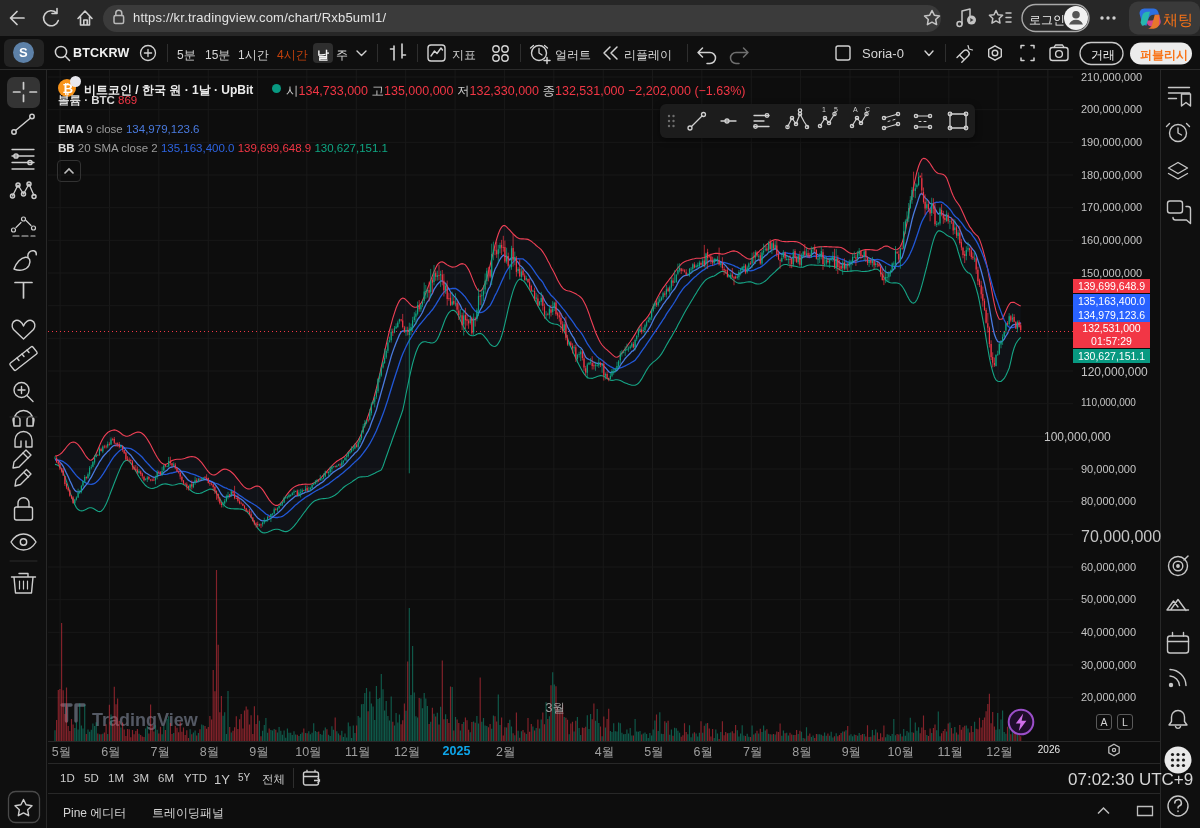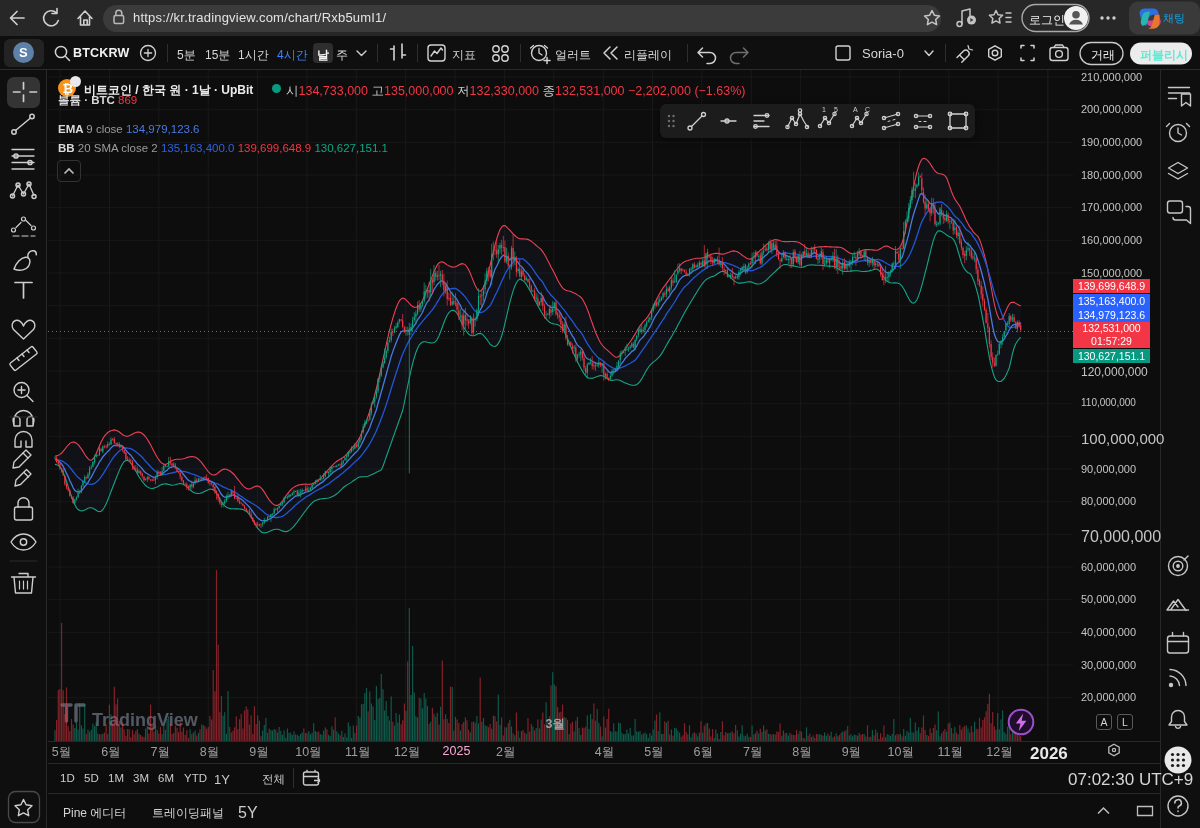--- a/index.html
+++ b/index.html
@@ -42,32 +42,32 @@
 <rect x="1129" y="1.5" width="71" height="33" rx="9" fill="#3a3a3a" stroke="none"></rect>
 <g stroke="none" transform="translate(1150 18) scale(0.82) translate(-1150 -18)">
 <path d="M1149 6.5h5c3 0 5.5 2 6.3 4.8l.7 2.7h-6.5c-3 0-5.6 2-6.4 4.9l-2.3 8.6c-2.9-.1-5.1-2-5.9-4.8l-2.4-9c-1-3.7 1.8-7.2 5.6-7.2z" fill="#2d6fe0"></path>
 <path d="M1161 14l1.9 7.1c1 3.7-1.8 7.4-5.6 7.4h-4.9c-3 0-5.6-2-6.4-4.9l-.7-2.6h6.3c3 0 5.6-2 6.4-4.9l.5-2.1z" fill="#d4458c"></path>
 <path d="M1138.5 23.5l2.1-8.5c.8-2.9 3.4-4.5 6.4-4.5h3l-3.3 12.4c-.8 2.9-3.4 4.6-6.4 4.6z" fill="#27b7ae"></path>
 <path d="M1161.5 14h-5.7l-3.4 12.4c-.7 2.5-3 4.4-5.6 4.6h7.8c3 0 5.7-2 6.5-5z" fill="#e8762c"></path>
 </g>
 </svg>
 <div class="t" style="left:133px;top:10px;font-size:13px;color:#e3e3e3;letter-spacing:.2px">https://kr.tradingview.com/chart/Rxb5umI1/</div>
 <div class="t" style="left:1029px;top:12px;font-size:12px;color:#ededed">로그인</div>
-<div class="t" style="left:1163px;top:11px;font-size:11px;color:#0ea5e9">채팅</div>
+<div class="t" style="left:1163px;top:11px;font-size:15px;color:#f97316">채팅</div>
 
 <div class="abs" style="left:0;top:36px;width:1200px;height:34px;background:#0f0f0f;border-bottom:1px solid #2b2b2b"></div>
 <div class="abs" style="left:4px;top:39px;width:40px;height:28px;background:#232323;border-radius:6px"></div>
 <div class="abs" style="left:13px;top:42px;width:21px;height:21px;background:#5d81a8;border-radius:50%"></div>
 <div class="t" style="left:19px;top:45px;font-size:13px;font-weight:bold;color:#fff">S</div>
 <div class="t" style="left:73px;top:46px;font-size:12.5px;font-weight:bold;color:#f2f2f2;letter-spacing:.2px">BTCKRW</div>
 <div class="abs" style="left:313px;top:43px;width:20px;height:20px;background:#2e2e2e;border-radius:4px"></div>
 <div class="t" style="left:177px;top:47px;font-size:12px;font-weight:normal;color:#d6d6d6">5분</div>
 <div class="t" style="left:205px;top:47px;font-size:12px;font-weight:normal;color:#d6d6d6">15분</div>
 <div class="t" style="left:238px;top:47px;font-size:12px;font-weight:normal;color:#d6d6d6">1시간</div>
-<div class="t" style="left:277px;top:47px;font-size:12px;font-weight:normal;color:#3b82f6">4시간</div>
+<div class="t" style="left:277px;top:47px;font-size:12px;font-weight:normal;color:#c2410c">4시간</div>
 <div class="t" style="left:317px;top:47px;font-size:12px;font-weight:bold;color:#f5f5f5">날</div>
 <div class="t" style="left:336px;top:47px;font-size:12px;font-weight:normal;color:#d6d6d6">주</div>
 <div class="t" style="left:452px;top:47px;font-size:12px;color:#d6d6d6">지표</div>
 <div class="t" style="left:555px;top:47px;font-size:12px;color:#d6d6d6">얼러트</div>
 <div class="t" style="left:624px;top:47px;font-size:12px;color:#d6d6d6">리플레이</div>
 <div class="t" style="left:862px;top:46px;font-size:13px;color:#d6d6d6">Soria-0</div>
 <div class="sep" style="left:167px;top:44px;height:18px"></div>
 <div class="sep" style="left:377px;top:44px;height:18px"></div>
 <div class="sep" style="left:417px;top:44px;height:18px"></div>
 <div class="sep" style="left:520px;top:44px;height:18px"></div>
@@ -113,21 +113,21 @@
     </g>
 <g stroke-width="1.4">
       <rect x="1050" y="11.5" width="18" height="13" rx="2.5"></rect>
       <circle cx="1059" cy="18" r="3.4"></circle>
       <path d="M1054 11.5l1.5-2.5h7l1.5 2.5"></path>
     </g>
 <rect x="1080" y="6.5" width="43" height="22" rx="11" stroke="#c9c9c9" stroke-width="1.3"></rect>
 <rect x="1130" y="6.5" width="62" height="22" rx="11" fill="#ececec" stroke="none"></rect>
 </svg>
 <div class="t" style="left:1091px;top:47px;font-size:12px;color:#eee">거래</div>
-<div class="t" style="left:1140px;top:47px;font-size:12px;color:#5eead4;font-weight:bold">퍼블리시</div>
+<div class="t" style="left:1140px;top:47px;font-size:12px;color:#f97316;font-weight:bold">퍼블리시</div>
 
 <div class="abs" style="left:0;top:70px;width:47px;height:758px;background:#0f0f0f;border-right:1px solid #282828"></div>
 <div class="abs" style="left:1160px;top:70px;width:40px;height:758px;background:#0f0f0f;border-left:1px solid #282828"></div>
 <div class="abs" style="left:48px;top:70px;width:1112px;height:672px;background:#0d0d0d"></div>
 <svg class="abs" style="left:0;top:0" width="1200" height="828" viewBox="0 0 1200 828">
 <path d="M60.1 70V741M109.5 70V741M158.8 70V741M208.2 70V741M257.6 70V741M306.9 70V741M356.3 70V741M405.7 70V741M455.1 70V741M504.4 70V741M553.8 70V741M603.2 70V741M652.5 70V741M701.9 70V741M751.3 70V741M800.6 70V741M850 70V741M899.4 70V741M948.8 70V741M998.1 70V741M1047.5 70V741M1048.1 70V741" stroke="#191919" stroke-width="1" fill="none"></path>
 <path d="M48 697.7H1073M48 665H1073M48 632.3H1073M48 599.7H1073M48 567H1073M48 534.3H1073M48 501.7H1073M48 469H1073M48 436.3H1073M48 403.7H1073M48 371H1073M48 338.3H1073M48 305.7H1073M48 273H1073M48 240.3H1073M48 207.7H1073M48 175H1073M48 142.3H1073M48 109.7H1073M48 77H1073" stroke="#181818" stroke-width="1" fill="none"></path>
 <g fill="#545964" font-family="Liberation Sans,sans-serif" font-size="18" font-weight="bold">
  <text x="92" y="726">TradingView</text>
     </g>
@@ -161,21 +161,21 @@
 <div class="t" style="left:1081px;top:103.2px;font-size:11px;color:#c5c5c5">200,000,000</div>
 <div class="t" style="left:1081px;top:135.8px;font-size:11px;color:#c5c5c5">190,000,000</div>
 <div class="t" style="left:1081px;top:168.5px;font-size:11px;color:#c5c5c5">180,000,000</div>
 <div class="t" style="left:1081px;top:201.2px;font-size:11px;color:#c5c5c5">170,000,000</div>
 <div class="t" style="left:1081px;top:233.8px;font-size:11px;color:#c5c5c5">160,000,000</div>
 <div class="t" style="left:1081px;top:266.5px;font-size:11px;color:#c5c5c5">150,000,000</div>
 <div class="t" style="left:1081px;top:299.2px;font-size:11px;color:#c5c5c5">140,000,000</div>
 <div class="t" style="left:1081px;top:331.8px;font-size:11px;color:#c5c5c5">130,000,000</div>
 <div class="t" style="left:1081px;top:364.5px;font-size:12px;color:#c5c5c5">120,000,000</div>
 <div class="t" style="left:1081px;top:397.2px;font-size:10px;color:#c5c5c5">110,000,000</div>
-<div class="t" style="left:1081px;top:429.8px;font-size:15px;color:#c5c5c5">100,000,000</div>
+<div class="t" style="left:1044px;top:429.8px;font-size:12px;color:#c5c5c5">100,000,000</div>
 <div class="t" style="left:1081px;top:462.5px;font-size:11px;color:#c5c5c5">90,000,000</div>
 <div class="t" style="left:1081px;top:495.2px;font-size:11px;color:#c5c5c5">80,000,000</div>
 <div class="t" style="left:1081px;top:527.8px;font-size:16px;color:#c5c5c5">70,000,000</div>
 <div class="t" style="left:1081px;top:560.5px;font-size:11px;color:#c5c5c5">60,000,000</div>
 <div class="t" style="left:1081px;top:593.2px;font-size:11px;color:#c5c5c5">50,000,000</div>
 <div class="t" style="left:1081px;top:625.8px;font-size:11px;color:#c5c5c5">40,000,000</div>
 <div class="t" style="left:1081px;top:658.5px;font-size:11px;color:#c5c5c5">30,000,000</div>
 <div class="t" style="left:1081px;top:691.2px;font-size:11px;color:#c5c5c5">20,000,000</div>
 <div class="abs" style="left:1073px;top:279.0px;width:77px;height:14px;background:#f23645;color:#fff;font-size:10.5px;text-align:center;line-height:14px">139,699,648.9</div>
 <div class="abs" style="left:1073px;top:293.5px;width:77px;height:14px;background:#2962ff;color:#fff;font-size:10.5px;text-align:center;line-height:14px">135,163,400.0</div>
@@ -187,48 +187,48 @@
 <div class="abs" style="left:1073px;top:348.5px;width:77px;height:14px;background:#089981;color:#fff;font-size:10.5px;text-align:center;line-height:14px">130,627,151.1</div>
 <div class="abs" style="left:48px;top:741px;width:1112px;height:1px;background:#282828"></div>
 <div class="t" style="left:61.5px;top:744px;font-size:12.5px;color:#9e9e9e;font-weight:normal;transform:translateX(-50%)">5월</div>
 <div class="t" style="left:110.9px;top:744px;font-size:12.5px;color:#9e9e9e;font-weight:normal;transform:translateX(-50%)">6월</div>
 <div class="t" style="left:160.2px;top:744px;font-size:12.5px;color:#9e9e9e;font-weight:normal;transform:translateX(-50%)">7월</div>
 <div class="t" style="left:209.6px;top:744px;font-size:12.5px;color:#9e9e9e;font-weight:normal;transform:translateX(-50%)">8월</div>
 <div class="t" style="left:259.0px;top:744px;font-size:12.5px;color:#9e9e9e;font-weight:normal;transform:translateX(-50%)">9월</div>
 <div class="t" style="left:308.4px;top:744px;font-size:12.5px;color:#9e9e9e;font-weight:normal;transform:translateX(-50%)">10월</div>
 <div class="t" style="left:357.7px;top:744px;font-size:12.5px;color:#9e9e9e;font-weight:normal;transform:translateX(-50%)">11월</div>
 <div class="t" style="left:407.1px;top:744px;font-size:12.5px;color:#9e9e9e;font-weight:normal;transform:translateX(-50%)">12월</div>
-<div class="t" style="left:456.5px;top:744px;font-size:12.5px;color:#f9a8d4;font-weight:normal;transform:translateX(-50%)">2025</div>
+<div class="t" style="left:456.5px;top:744px;font-size:12.5px;color:#0ea5e9;font-weight:bold;transform:translateX(-50%)">2025</div>
 <div class="t" style="left:505.8px;top:744px;font-size:12.5px;color:#9e9e9e;font-weight:normal;transform:translateX(-50%)">2월</div>
-<div class="t" style="left:555.2px;top:716px;font-size:12.5px;color:#9e9e9e;font-weight:bold;transform:translateX(-50%)">3월</div>
+<div class="t" style="left:555.2px;top:700px;font-size:12.5px;color:#9e9e9e;font-weight:normal;transform:translateX(-50%)">3월</div>
 <div class="t" style="left:604.6px;top:744px;font-size:12.5px;color:#9e9e9e;font-weight:normal;transform:translateX(-50%)">4월</div>
 <div class="t" style="left:653.9px;top:744px;font-size:12.5px;color:#9e9e9e;font-weight:normal;transform:translateX(-50%)">5월</div>
 <div class="t" style="left:703.3px;top:744px;font-size:12.5px;color:#9e9e9e;font-weight:normal;transform:translateX(-50%)">6월</div>
 <div class="t" style="left:752.7px;top:744px;font-size:12.5px;color:#9e9e9e;font-weight:normal;transform:translateX(-50%)">7월</div>
 <div class="t" style="left:802.0px;top:744px;font-size:12.5px;color:#9e9e9e;font-weight:normal;transform:translateX(-50%)">8월</div>
 <div class="t" style="left:851.4px;top:744px;font-size:12.5px;color:#9e9e9e;font-weight:normal;transform:translateX(-50%)">9월</div>
 <div class="t" style="left:900.8px;top:744px;font-size:12.5px;color:#9e9e9e;font-weight:normal;transform:translateX(-50%)">10월</div>
 <div class="t" style="left:950.2px;top:744px;font-size:12.5px;color:#9e9e9e;font-weight:normal;transform:translateX(-50%)">11월</div>
 <div class="t" style="left:999.5px;top:744px;font-size:12.5px;color:#9e9e9e;font-weight:normal;transform:translateX(-50%)">12월</div>
-<div class="t" style="left:1048.9px;top:744px;font-size:17px;color:#e8e8e8;font-weight:bold;transform:translateX(-50%)">2026</div>
+<div class="t" style="left:1048.9px;top:744px;font-size:10px;color:#e8e8e8;font-weight:normal;transform:translateX(-50%)">2026</div>
 <div class="abs" style="left:1096px;top:714px;width:16px;height:16px;border:1px solid #5a5a5a;border-radius:3px;color:#d5d5d5;font-size:10.5px;text-align:center;line-height:14px">A</div>
 <div class="abs" style="left:1117px;top:714px;width:16px;height:16px;border:1px solid #5a5a5a;border-radius:3px;color:#d5d5d5;font-size:10.5px;text-align:center;line-height:14px">L</div>
 <svg class="abs" style="left:1105px;top:742px" width="18" height="16" viewBox="0 0 18 16" fill="none" stroke="#b9b9b9" stroke-width="1.3">
     <path d="M9 2.2l5.2 3v5.6l-5.2 3-5.2-3V5.2z"></path>
     <circle cx="9" cy="8" r="1.6"></circle>
   </svg>
 <div class="abs" style="left:48px;top:763px;width:1112px;height:1px;background:#282828"></div>
 <div class="t" style="left:60px;top:772px;font-size:11.5px;color:#cccccc">1D</div>
 <div class="t" style="left:84px;top:772px;font-size:11.5px;color:#cccccc">5D</div>
 <div class="t" style="left:108px;top:772px;font-size:11.5px;color:#cccccc">1M</div>
 <div class="t" style="left:133px;top:772px;font-size:11.5px;color:#cccccc">3M</div>
 <div class="t" style="left:158px;top:772px;font-size:11.5px;color:#cccccc">6M</div>
 <div class="t" style="left:184px;top:772px;font-size:11.5px;color:#cccccc">YTD</div>
 <div class="t" style="left:214px;top:772px;font-size:13px;color:#cccccc">1Y</div>
-<div class="t" style="left:238px;top:804px;font-size:16px;color:#cccccc">5Y</div>
+<div class="t" style="left:238px;top:772px;font-size:10px;color:#cccccc">5Y</div>
 <div class="t" style="left:262px;top:772px;font-size:11.5px;color:#cccccc">전체</div>
 <div class="sep" style="left:293px;top:768px;height:20px"></div>
 <svg class="abs" style="left:302px;top:769px" width="20" height="18" viewBox="0 0 20 18" fill="none" stroke="#cccccc" stroke-width="1.4">
     <rect x="1.5" y="3" width="15" height="13" rx="2"></rect>
     <path d="M5 3V.8M13 3V.8M1.5 7.5h15" stroke-width="1.3"></path>
     <path d="M12 11.5h6m0 0-2.4-2.4M18 11.5l-2.4 2.4" stroke-width="1.3"></path>
   </svg>
 <div class="t" style="left:1068px;top:770px;font-size:17px;color:#d6d6d6">07:02:30 UTC+9</div>
 <div class="abs" style="left:48px;top:793px;width:1112px;height:1px;background:#282828"></div>
 <div class="t" style="left:63px;top:805px;font-size:12px;color:#d4d4d4">Pine 에디터</div>

